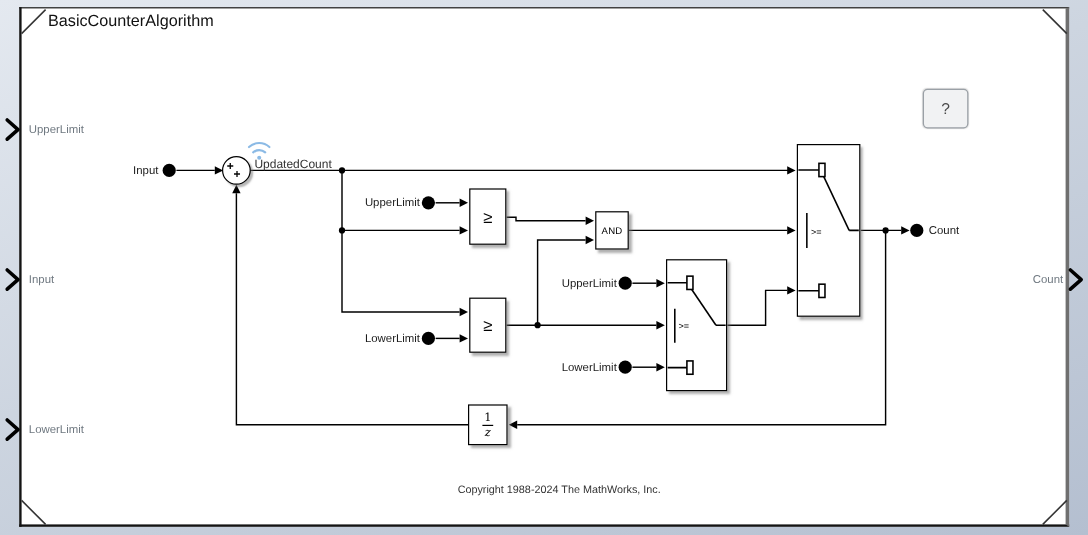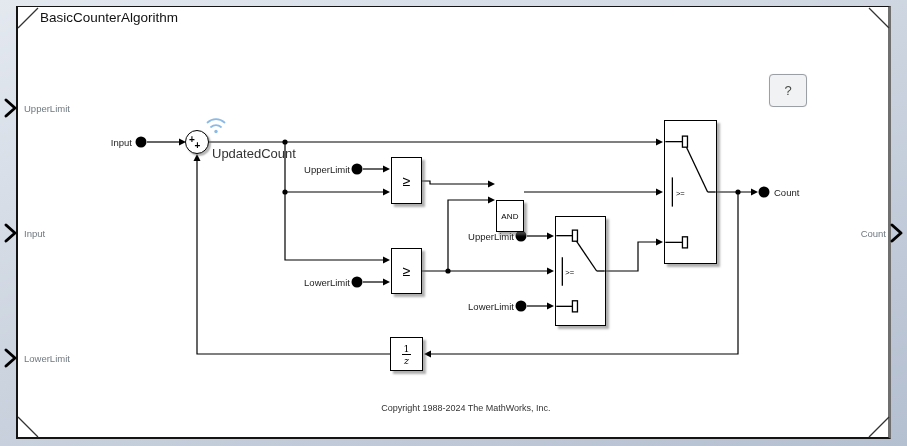--- a/index.html
+++ b/index.html
@@ -138,21 +138,21 @@
   </div>
 
   <div class="block" style="left:391px; top:157px; width:31px; height:47px;">
     <span class="relop">≥</span>
   </div>
 
   <div class="block" style="left:391px; top:248px; width:31px; height:46px;">
     <span class="relop">≥</span>
   </div>
 
-  <div class="block" style="left:496px; top:176px; width:28px; height:32px;margin-top:24px;">
+  <div class="block" style="left:496px; top:176px; width:28px; height:32px;">
     <span class="andtxt">AND</span>
   </div>
 
   <div class="block" style="left:555px; top:216px; width:51px; height:110px;">
     <svg class="swsvg" viewBox="0 0 48 107">
       <line x1="0" y1="18.5" x2="16" y2="18.5"></line>
       <rect x="16" y="13" width="5" height="11"></rect>
       <line x1="20" y1="24" x2="40" y2="53.5"></line>
       <line x1="40" y1="53.5" x2="48" y2="53.5"></line>
       <line x1="6" y1="40" x2="6" y2="68"></line>
@@ -193,17 +193,17 @@
   <span class="edge-lbl" style="left:24px; top:228px;">Input</span>
   <span class="edge-lbl" style="left:24px; top:353px;">LowerLimit</span>
   <span class="edge-lbl right" style="left:826px; top:228px; width:60px; text-align:right;">Count</span>
 
   <span class="lbl right" style="left:72px; top:137px; width:60px; text-align:right;">Input</span>
   <span class="lbl right" style="left:290px; top:164px; width:60px; text-align:right;">UpperLimit</span>
   <span class="lbl right" style="left:290px; top:277px; width:60px; text-align:right;">LowerLimit</span>
   <span class="lbl right" style="left:454px; top:231px; width:60px; text-align:right;">UpperLimit</span>
   <span class="lbl right" style="left:454px; top:301px; width:60px; text-align:right;">LowerLimit</span>
   <span class="lbl" style="left:774px; top:187px;">Count</span>
-  <span class="lbl" style="left:212px; top:146px; font-size:13px; color:#333;">UpdatedCount</span>
+  <span class="lbl" style="left:212px; top:132px; font-size:10px; color:#333;">UpdatedCount</span>
 
   <span id="copyright">Copyright 1988-2024 The MathWorks, Inc.</span>
 
 </div>
 
 </body></html>

